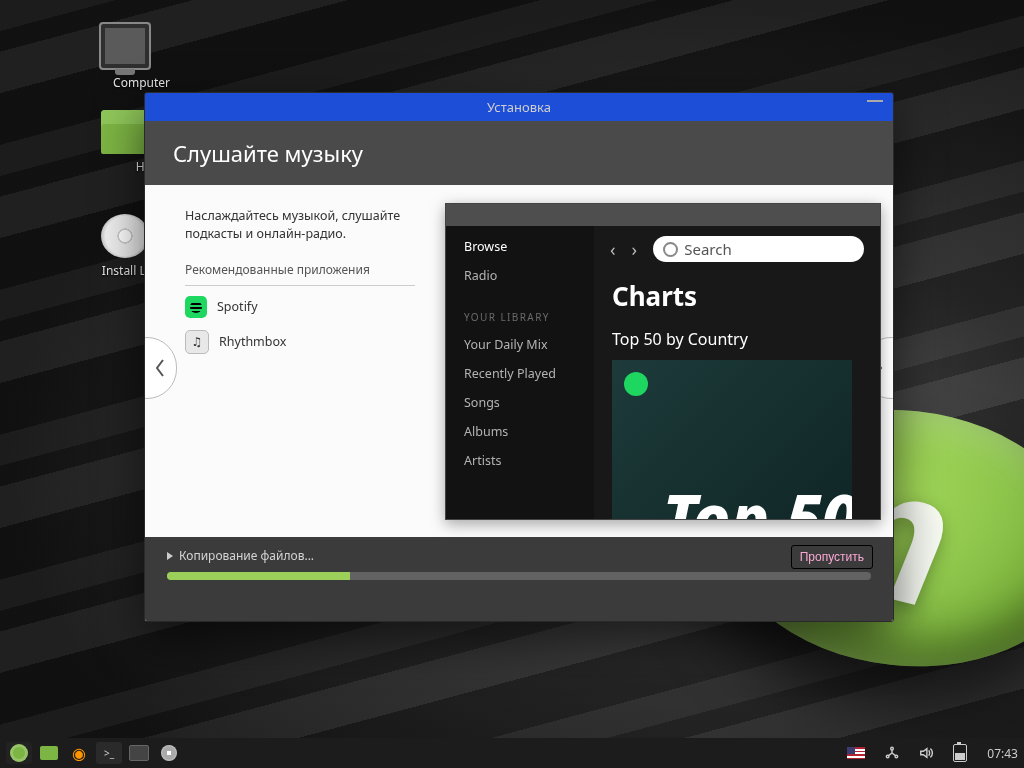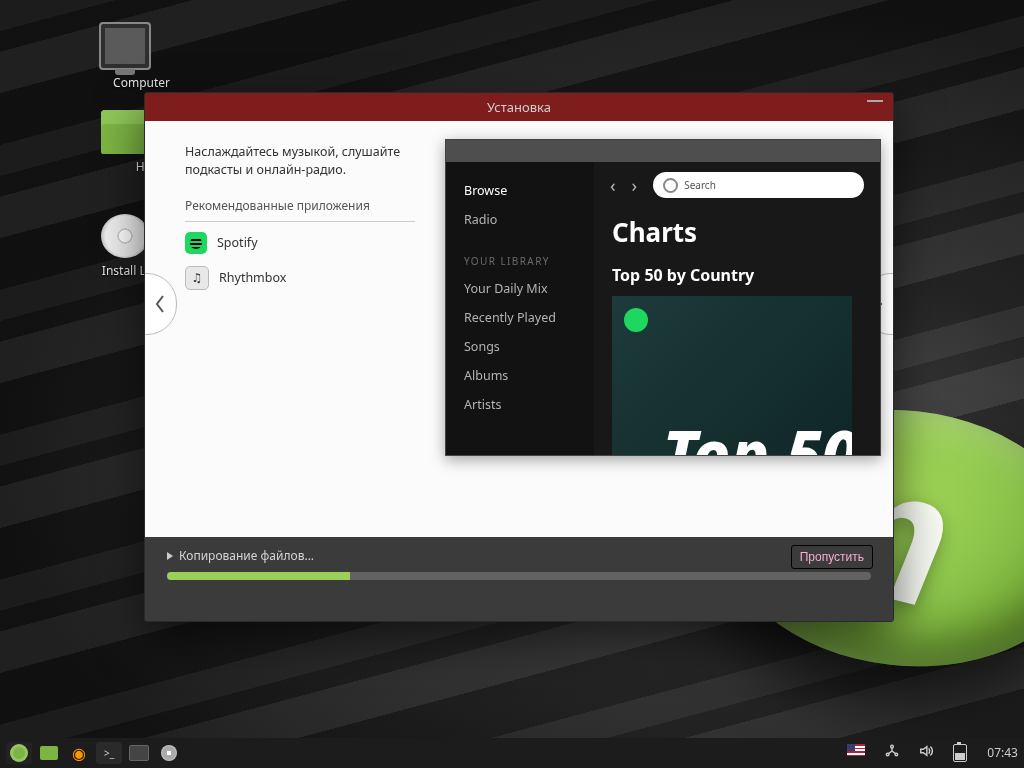--- a/index.html
+++ b/index.html
@@ -24,21 +24,21 @@
 .comp{left:80px;top:22px}
 .comp .glyph{background:#5a5a5a;border:2px solid #888;box-shadow:inset 0 0 0 4px #2f2f2f}
 .comp .glyph::after{content:"";display:block;width:20px;height:6px;background:#777;border-radius:0 0 3px 3px;position:relative;top:26px}
 .home{left:80px;top:110px}
 .home .glyph{background:#7db544;border-radius:4px 4px 2px 2px;box-shadow:inset 0 14px 0 #8fc75a}
 .disc{left:80px;top:214px}
 .disc .glyph{background:radial-gradient(circle,#fff 0 18%,#ccc 19% 23%,#eee 24% 60%,#aaa 80%);border-radius:50%}
 
 
 .win{position:absolute;left:144px;top:92px;width:748px;height:528px;background:#3b3b3b;border:1px solid #2a2a2a;box-shadow:0 18px 48px rgba(0,0,0,.6);border-radius:3px;overflow:hidden}
-.titlebar{height:28px;background:#7f1d1d;color:#cfcfcf;font-size:13px;display:flex;align-items:center;justify-content:center;position:relative}
+.titlebar{height:28px;background:#1d4ed8;color:#cfcfcf;font-size:13px;display:flex;align-items:center;justify-content:center;position:relative}
 .titlebar .minbtn{position:absolute;right:10px;top:7px;width:16px;height:2px;background:#aaa}
 .hero{height:64px;background:#4a4a4a;display:flex;align-items:center;padding:0 28px;color:#fff;font-size:22px;font-weight:400}
 .body{position:relative;height:456px;background:#fbfbfb}
 .navbtn{position:absolute;top:152px;width:32px;height:60px;background:#fff;border:1px solid #bbb;display:flex;align-items:center;justify-content:center;border-radius:3px;cursor:pointer}
 .navbtn.left{left:-2px;border-top-right-radius:30px;border-bottom-right-radius:30px}
 .navbtn.right{right:-2px;border-top-left-radius:30px;border-bottom-left-radius:30px}
 .navbtn svg{width:12px;height:20px;stroke:#555;stroke-width:2;fill:none}
 
 .leftcol{position:absolute;left:40px;top:22px;width:230px;color:#333;font-size:12.5px;line-height:1.45}
 .leftcol .desc{margin-bottom:18px}
@@ -47,31 +47,31 @@
 .app .aicon{width:22px;height:22px;border-radius:5px;display:flex;align-items:center;justify-content:center}
 .spotify-ico{background:#1ed760}
 .spotify-ico::after{content:"";width:12px;height:12px;border-radius:50%;background:repeating-linear-gradient(0deg,#000 0 2px,#1ed760 2px 4px)}
 .rhythm-ico{background:#e8e8e8;border:1px solid #bbb}
 .rhythm-ico::after{content:"♫";font-size:12px;color:#333}
 
 
 .shot{position:absolute;left:300px;top:18px;width:434px;height:315px;background:#4e4e4e;border:1px solid #444;box-shadow:0 4px 14px rgba(0,0,0,.35);overflow:hidden}
 .shot .sp-titlebar{height:22px;background:#4e4e4e}
 .sp-body{display:flex;height:293px}
-.sp-side{width:148px;background:#121212;color:#b3b3b3;font-size:12.5px;padding:14px 0 0 18px;box-sizing:border-box}
+.sp-side{width:148px;background:#121212;color:#b3b3b3;font-size:12.5px;padding:6px 0 0 18px;box-sizing:border-box}
 .sp-side .item{padding:6px 0;color:#b3b3b3}
 .sp-side .item.active{color:#fff}
 .sp-side .section{margin-top:14px;font-size:10px;letter-spacing:1.4px;color:#6a6a6a;padding:6px 0}
 .sp-main{flex:1;background:#181818;color:#fff;position:relative}
 .sp-nav{height:46px;display:flex;align-items:center;gap:16px;padding:0 16px}
 .sp-nav .arrow{color:#bbb;font-size:18px}
-.sp-search{flex:1;height:26px;border-radius:14px;background:#fff;display:flex;align-items:center;gap:6px;padding:0 10px;color:#555;font-size:10px}
+.sp-search{flex:1;height:26px;border-radius:14px;background:#fff;display:flex;align-items:center;gap:6px;padding:0 10px;color:#555;font-size:15px}
 .sp-search::before{content:"";width:11px;height:11px;border:2px solid #888;border-radius:50%}
 .sp-h1{font-size:26px;font-weight:700;padding:6px 18px 14px}
-.sp-h2{font-size:16px;font-weight:700;padding:0 18px 10px}
+.sp-h2{font-size:16px;font-weight:400;padding:0 18px 10px}
 .sp-card{margin-left:18px;width:240px;height:160px;background:linear-gradient(135deg,#1e3a3a,#0f2626);border-radius:0;position:relative;overflow:hidden;color:#fff}
 .sp-card .sp-logo{position:absolute;left:12px;top:12px;width:24px;height:24px;border-radius:50%;background:#1ed760}
 .sp-card .big{position:absolute;right:-6px;bottom:-40px;font-size:64px;font-weight:800;font-style:italic}
 
 
 .footer{position:absolute;left:0;right:0;bottom:0;height:84px;background:#3b3b3b;color:#d4d4d4;font-size:12px;padding:10px 22px;box-sizing:border-box}
 .status{display:flex;align-items:center;gap:6px;margin-bottom:8px}
 .status .tri{width:0;height:0;border-top:4px solid transparent;border-bottom:4px solid transparent;border-left:6px solid #ccc}
 .skip{position:absolute;right:20px;top:8px;padding:4px 8px;background:#3b3b3b;border:1px solid #000000;color:#f9a8d4;border-radius:3px;font-size:12px}
 .progress{height:8px;border-radius:4px;background:#626262;overflow:hidden;margin-top:4px}
@@ -81,21 +81,21 @@
 .panel{position:absolute;left:0;right:0;bottom:0;height:30px;background:#1c1c1c;display:flex;align-items:center;padding:0 6px;color:#ddd;font-size:12px}
 .panel .pb{width:26px;height:22px;margin-right:4px;display:flex;align-items:center;justify-content:center;border-radius:3px}
 .mintbtn{background:#222}
 .mintbtn::after{content:"";width:18px;height:18px;border-radius:50%;background:#7db544;display:block;box-shadow:inset 0 0 0 3px #fff3}
 .pfolder::after{content:"";width:18px;height:14px;background:#7db544;border-radius:2px;display:block}
 .pff{color:#ff9500;font-size:16px}
 .pterm{background:#2a2a2a;color:#ccc;font-size:10px}
 .pfolder2::after{content:"";width:18px;height:14px;background:#444;border-radius:2px;display:block;border:1px solid #666}
 .pdisc::after{content:"";width:16px;height:16px;border-radius:50%;background:radial-gradient(circle,#fff 0 20%,#aaa 22% 55%,#ddd 80%);display:block}
 .panel .spacer{flex:1}
-.tray{display:flex;align-items:flex-start;gap:20px;color:#ccc}
+.tray{display:flex;align-items:center;gap:20px;color:#ccc}
 .tray .flag{width:18px;height:12px;background:linear-gradient(#b22234 0 15%,#fff 15% 30%,#b22234 30% 45%,#fff 45% 60%,#b22234 60% 75%,#fff 75% 90%,#b22234 90% 100%);position:relative}
 .tray .flag::before{content:"";position:absolute;left:0;top:0;width:8px;height:7px;background:#3c3b6e}
 .tray svg{width:14px;height:14px;stroke:#ccc;fill:none;stroke-width:1.6}
 .tray .batt{width:12px;height:16px;border:1.5px solid #ccc;border-radius:2px;position:relative}
 .tray .batt::before{content:"";position:absolute;top:-3px;left:3px;width:4px;height:2px;background:#ccc}
 .tray .batt::after{content:"";position:absolute;left:1px;right:1px;bottom:1px;height:7px;background:#ccc}
 </style>
 </head>
 <body>
 
@@ -113,20 +113,23 @@
   </div>
   <div class="dicon disc">
     <div class="glyph"></div>
     <span>Install Linux Mint</span>
   </div>
 
   <div class="win">
     <div class="titlebar">
       <span>Установка</span>
       <div class="minbtn"></div>
+    </div>
+    <div class="hero">
+      <span>Слушайте музыку</span>
     </div>
 
     <div class="body">
       <div class="navbtn left">
         <svg viewBox="0 0 12 20">
             <polyline points="9,2 3,10 9,18"></polyline>
           </svg>
       </div>
       <div class="navbtn right">
         <svg viewBox="0 0 12 20">

